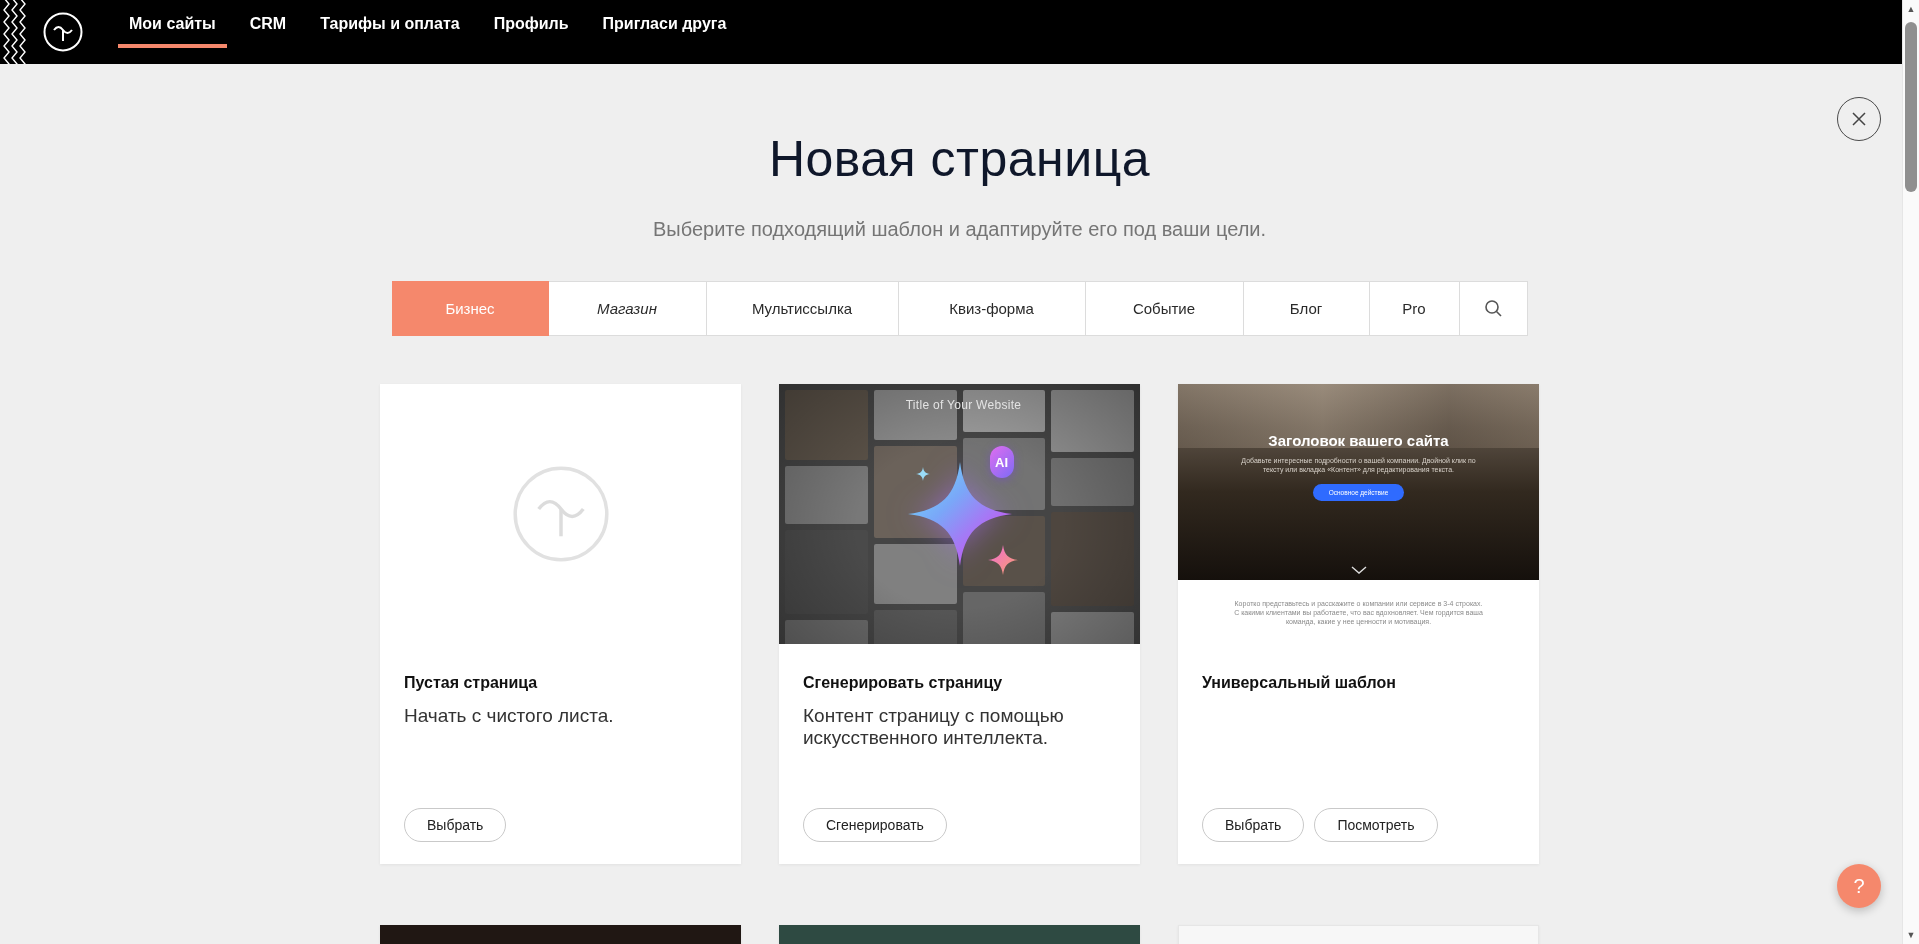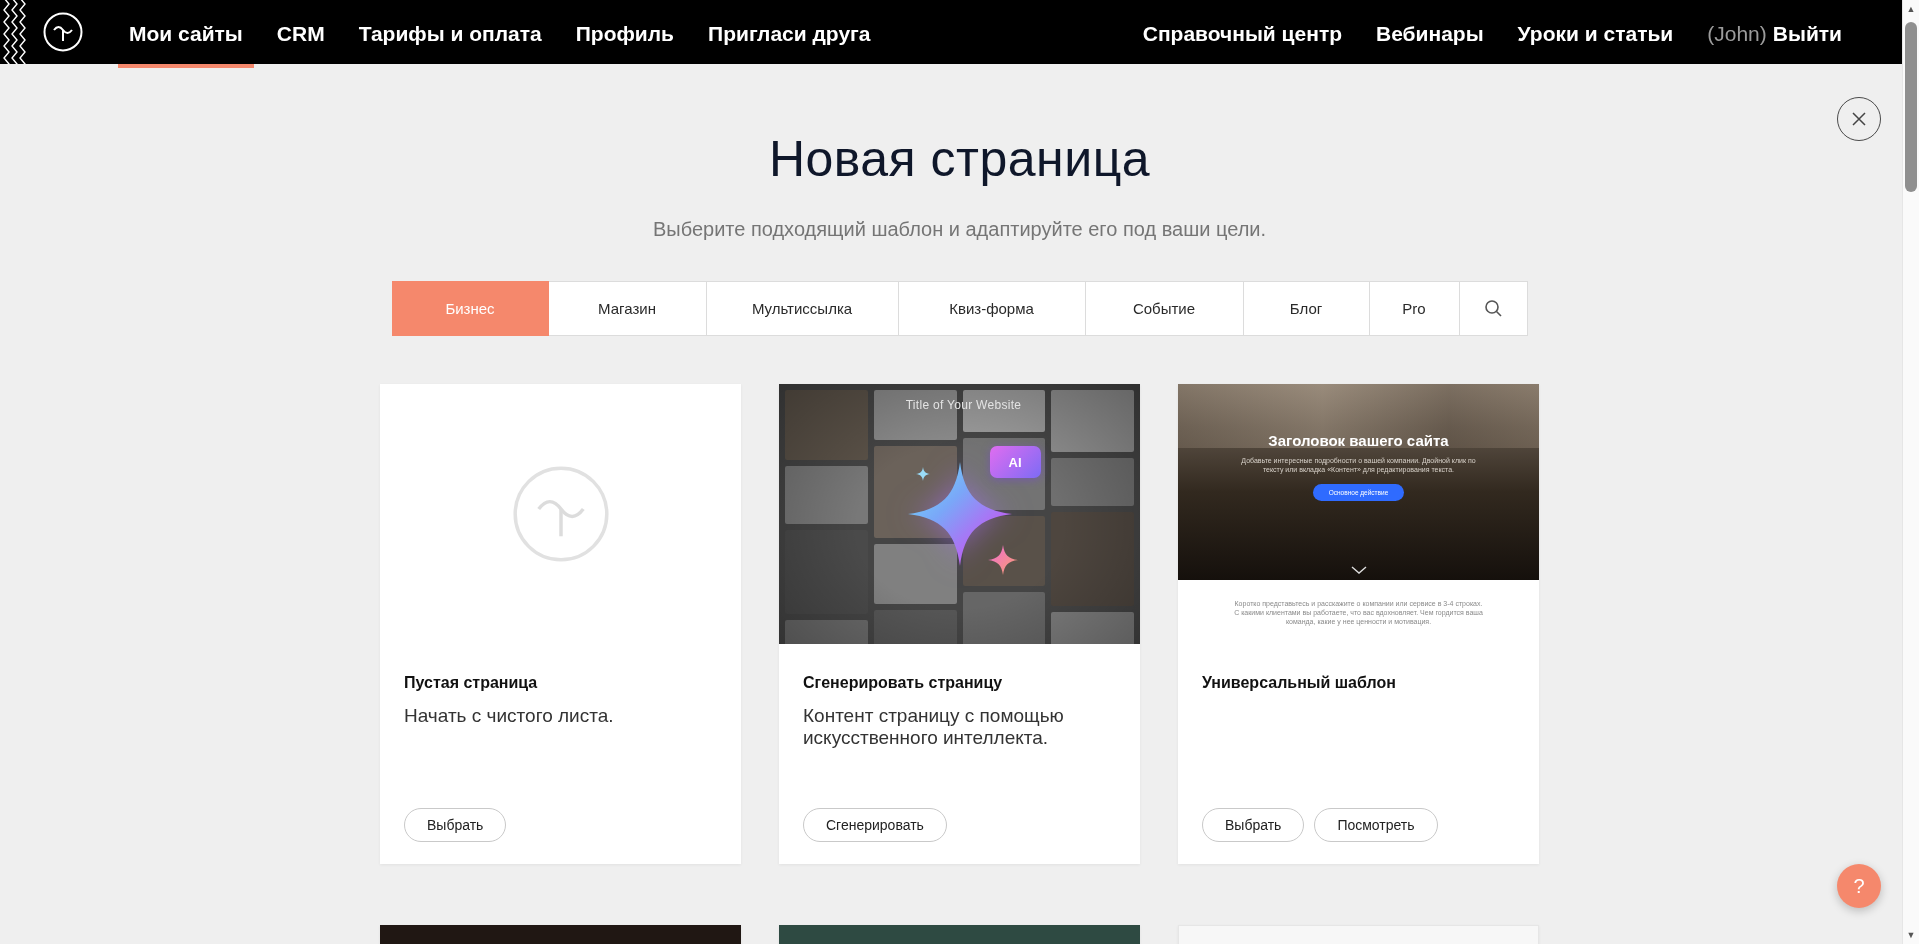--- a/index.html
+++ b/index.html
@@ -25,22 +25,22 @@
   }
   .zigzag{width:30px;height:64px;flex:0 0 auto;}
   .logo{
     width:42px;height:42px;border-radius:50%;
     margin-left:12px;flex:0 0 auto;cursor:pointer;
     display:flex;align-items:center;justify-content:center;
   }
   .nav-left{display:flex;margin-left:28px;height:64px;}
   .nav-right{display:flex;margin-left:auto;height:64px;}
   .nav-item{
-    height:68px;display:flex;align-items:center;
-    padding:0 17px;font-size:21px;font-weight:600;
+    height:48px;display:flex;align-items:center;
+    padding:0 17px;font-size:16px;font-weight:600;
     color:#fff;cursor:pointer;position:relative;white-space:nowrap;
   }
   .nav-item.active::after{
     content:"";position:absolute;left:6px;right:6px;bottom:0;height:4px;
     background:var(--accent);
   }
   .user-name{color:#9b9b9b;font-weight:400;margin-right:6px;}
 
   
   .page-title{
@@ -59,21 +59,21 @@
   }
 
   
   .tabs{display:flex;justify-content:center;margin-top:40px;}
   .tab{
     height:55px;background:#fff;border:1px solid #dcdcdc;margin-left:-1px;
     display:flex;align-items:center;justify-content:center;
     font-size:15px;color:#2a2a2a;cursor:pointer;white-space:nowrap;
   }
   .tabs .tab:nth-child(1){width:157px;margin-left:0;}
-  .tabs .tab:nth-child(2){width:159px;}
+  .tabs .tab:nth-child(2){width:159px;font-style:italic;}
   .tabs .tab:nth-child(3){width:193px;}
   .tabs .tab:nth-child(4){width:188px;}
   .tabs .tab:nth-child(5){width:159px;}
   .tabs .tab:nth-child(6){width:127px;}
   .tabs .tab:nth-child(7){width:91px;}
   .tabs .tab:nth-child(8){width:69px;}
   .tab.active{background:var(--accent);border-color:var(--accent);color:#fff;z-index:1;}
 
   
   .cards{
@@ -112,22 +112,22 @@
     background:radial-gradient(ellipse at 50% 55%, rgba(0,0,0,0) 40%, rgba(0,0,0,.30) 100%);
   }
   .star-big{
     position:absolute;left:50%;top:50%;transform:translate(-50%,-50%);
     width:104px;height:104px;z-index:4;
     filter:drop-shadow(0 0 14px rgba(170,110,255,.55));
   }
   .star-small{position:absolute;left:58%;top:62%;width:30px;height:30px;z-index:4;}
   .star-tiny{position:absolute;left:38%;top:32%;width:14px;height:14px;z-index:4;}
   .ai-badge{
-    position:absolute;left:calc(50% + 30px);top:62px;width:51px;height:32px;
-    border-radius:7px;background:linear-gradient(135deg,#e06df0,#7d6bf5);
+    position:absolute;left:calc(50% + 30px);top:62px;width:24px;height:32px;
+    border-radius:12px;background:linear-gradient(135deg,#e06df0,#7d6bf5);
     display:flex;align-items:center;justify-content:center;z-index:5;
     color:#fff;font-size:13px;font-weight:700;
     box-shadow:0 2px 8px rgba(120,70,220,.5);
   }
 
   
   .p3-dark{
     height:196px;position:relative;text-align:center;color:#fff;
     background:linear-gradient(180deg,#8a7d6f 0%,#5d5247 22%,#32291f 55%,#15100c 100%);
   }
@@ -205,35 +205,20 @@
       </div>
     <div class="nav-item">
         <span>Тарифы и оплата</span>
       </div>
     <div class="nav-item">
         <span>Профиль</span>
       </div>
     <div class="nav-item">
         <span>Пригласи друга</span>
       </div>
-  </nav>
-  <nav class="nav-right">
-    <div class="nav-item">
-        <span>Справочный центр</span>
-      </div>
-    <div class="nav-item">
-        <span>Вебинары</span>
-      </div>
-    <div class="nav-item">
-        <span>Уроки и статьи</span>
-      </div>
-    <div class="nav-item">
-      <span class="user-name">(John)</span>
-      <span>Выйти</span>
-    </div>
   </nav>
 </header>
 
 <main>
   <button class="close-btn">
     <svg width="16" height="16" viewBox="0 0 16 16">
       <path d="M2 2 L14 14 M14 2 L2 14" stroke="#444" stroke-width="1.5"></path>
     </svg>
   </button>
 

